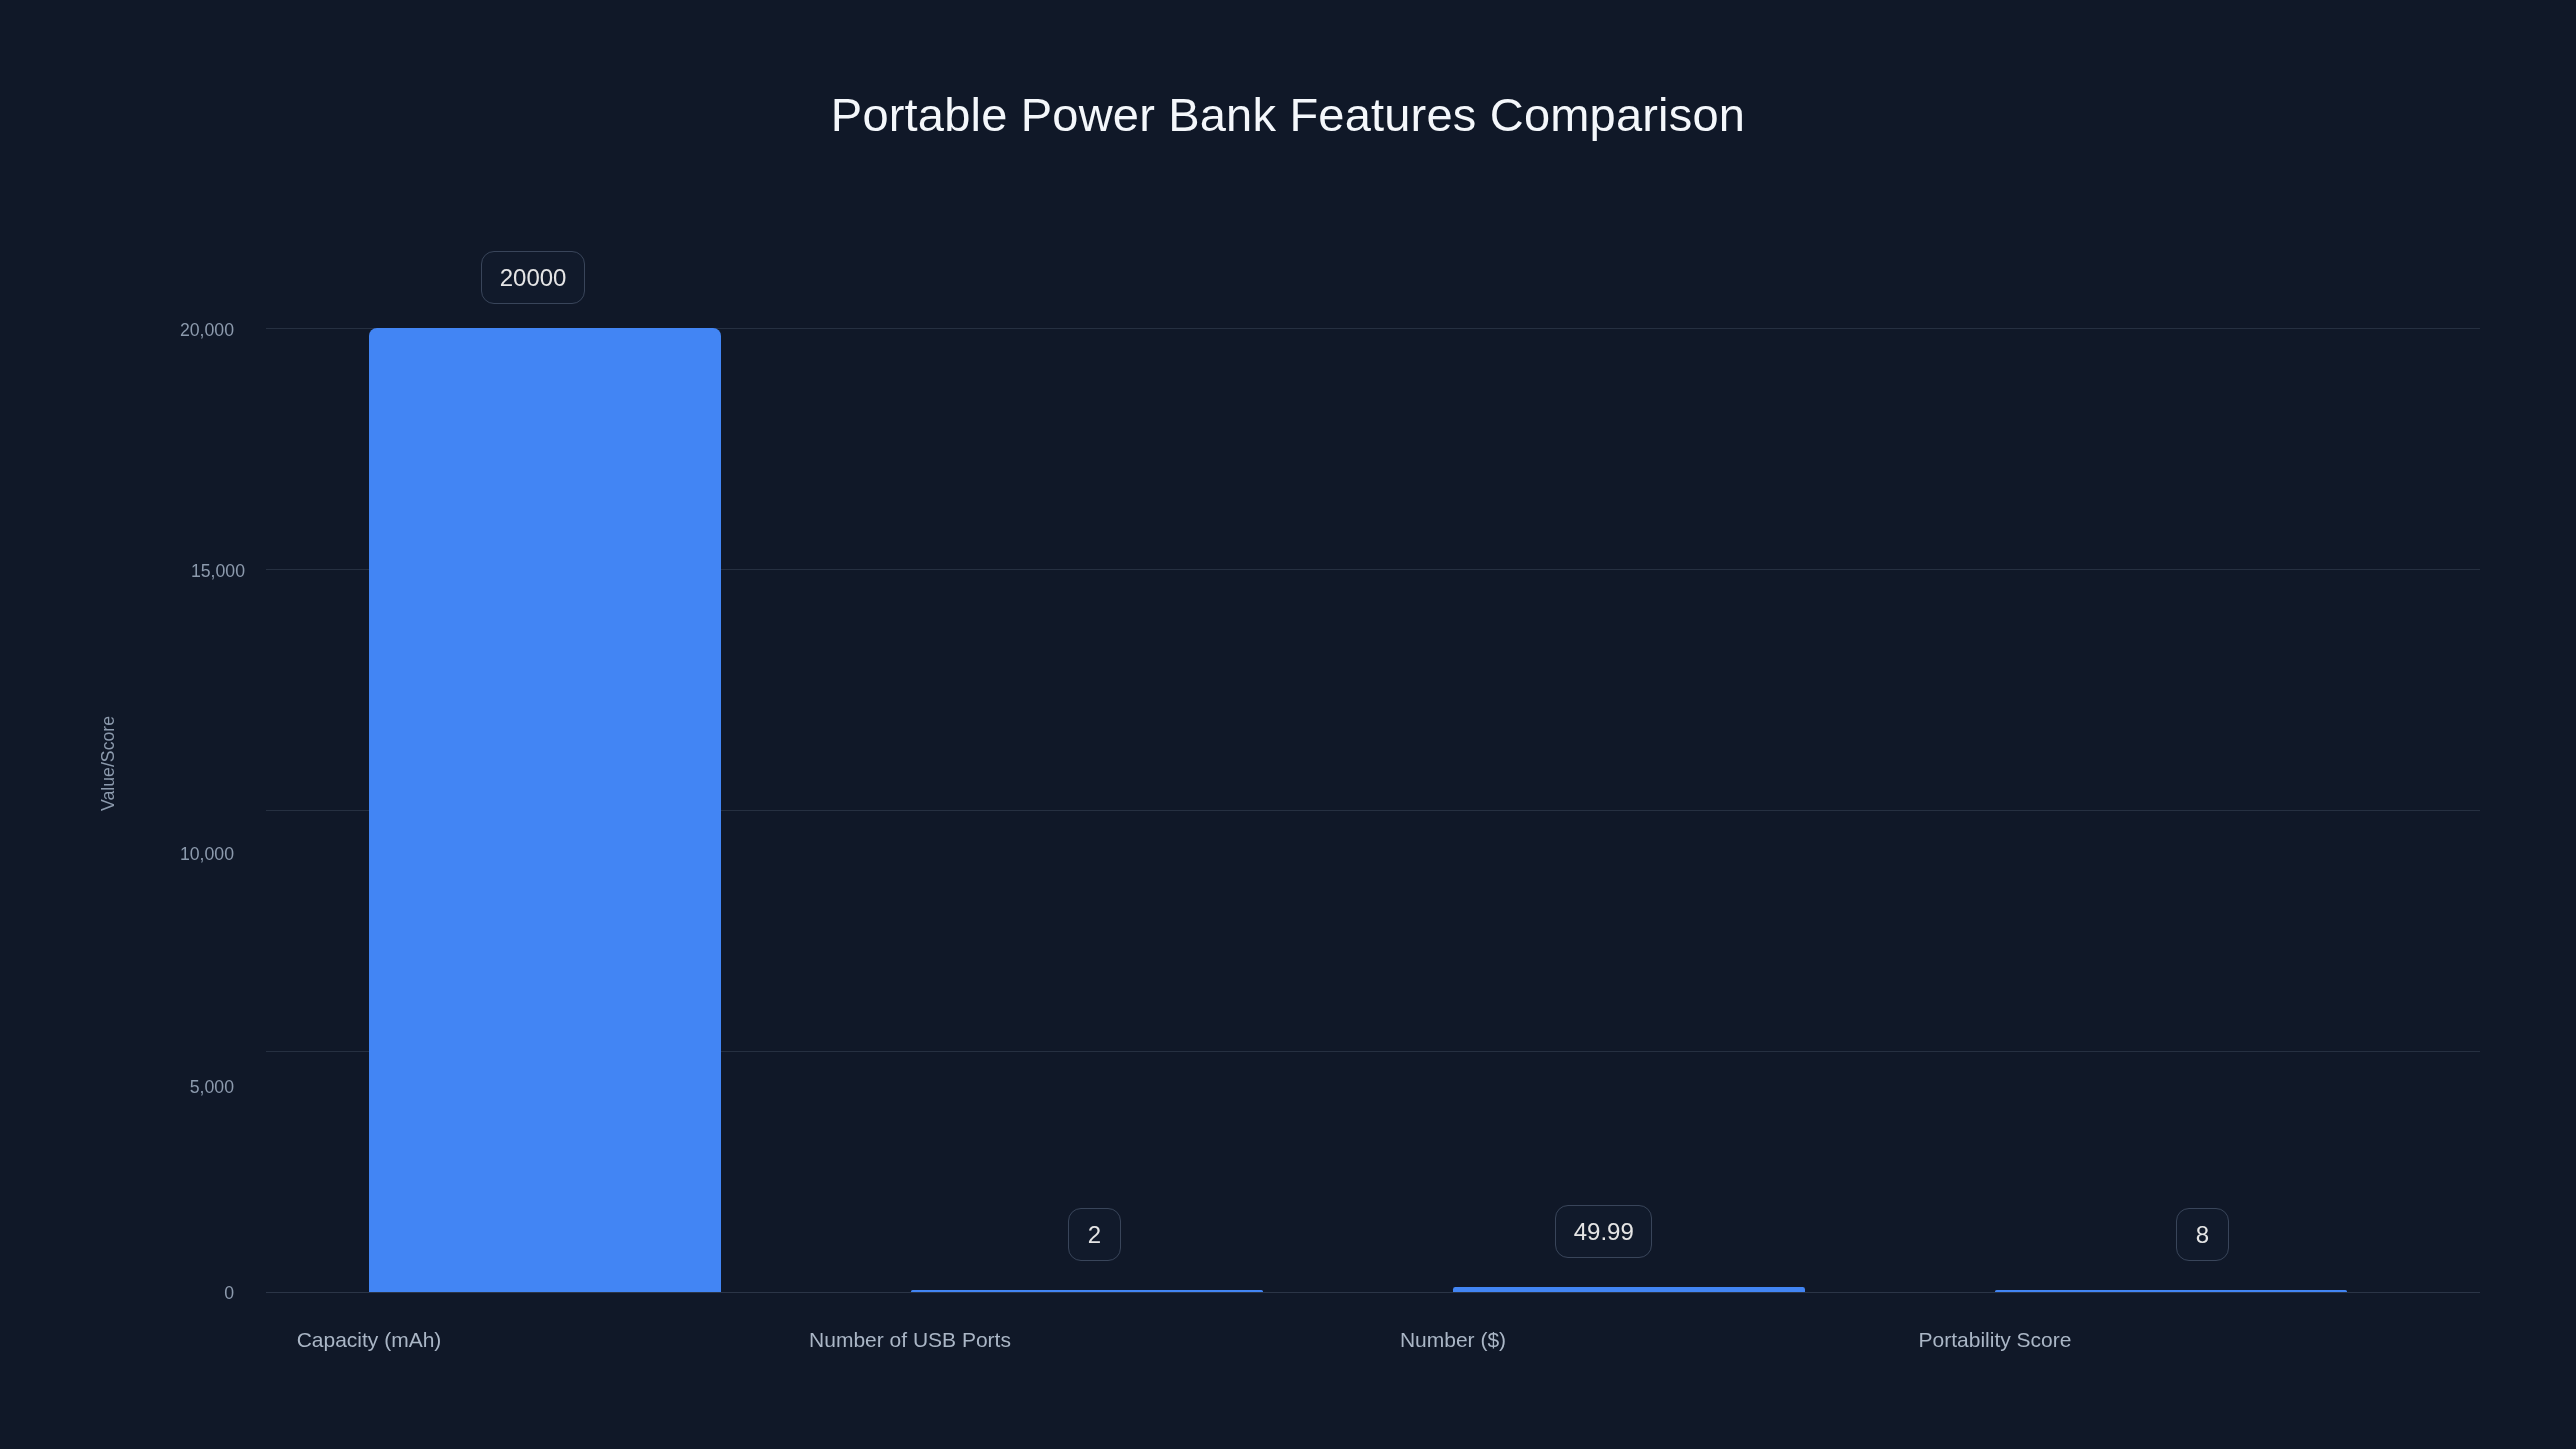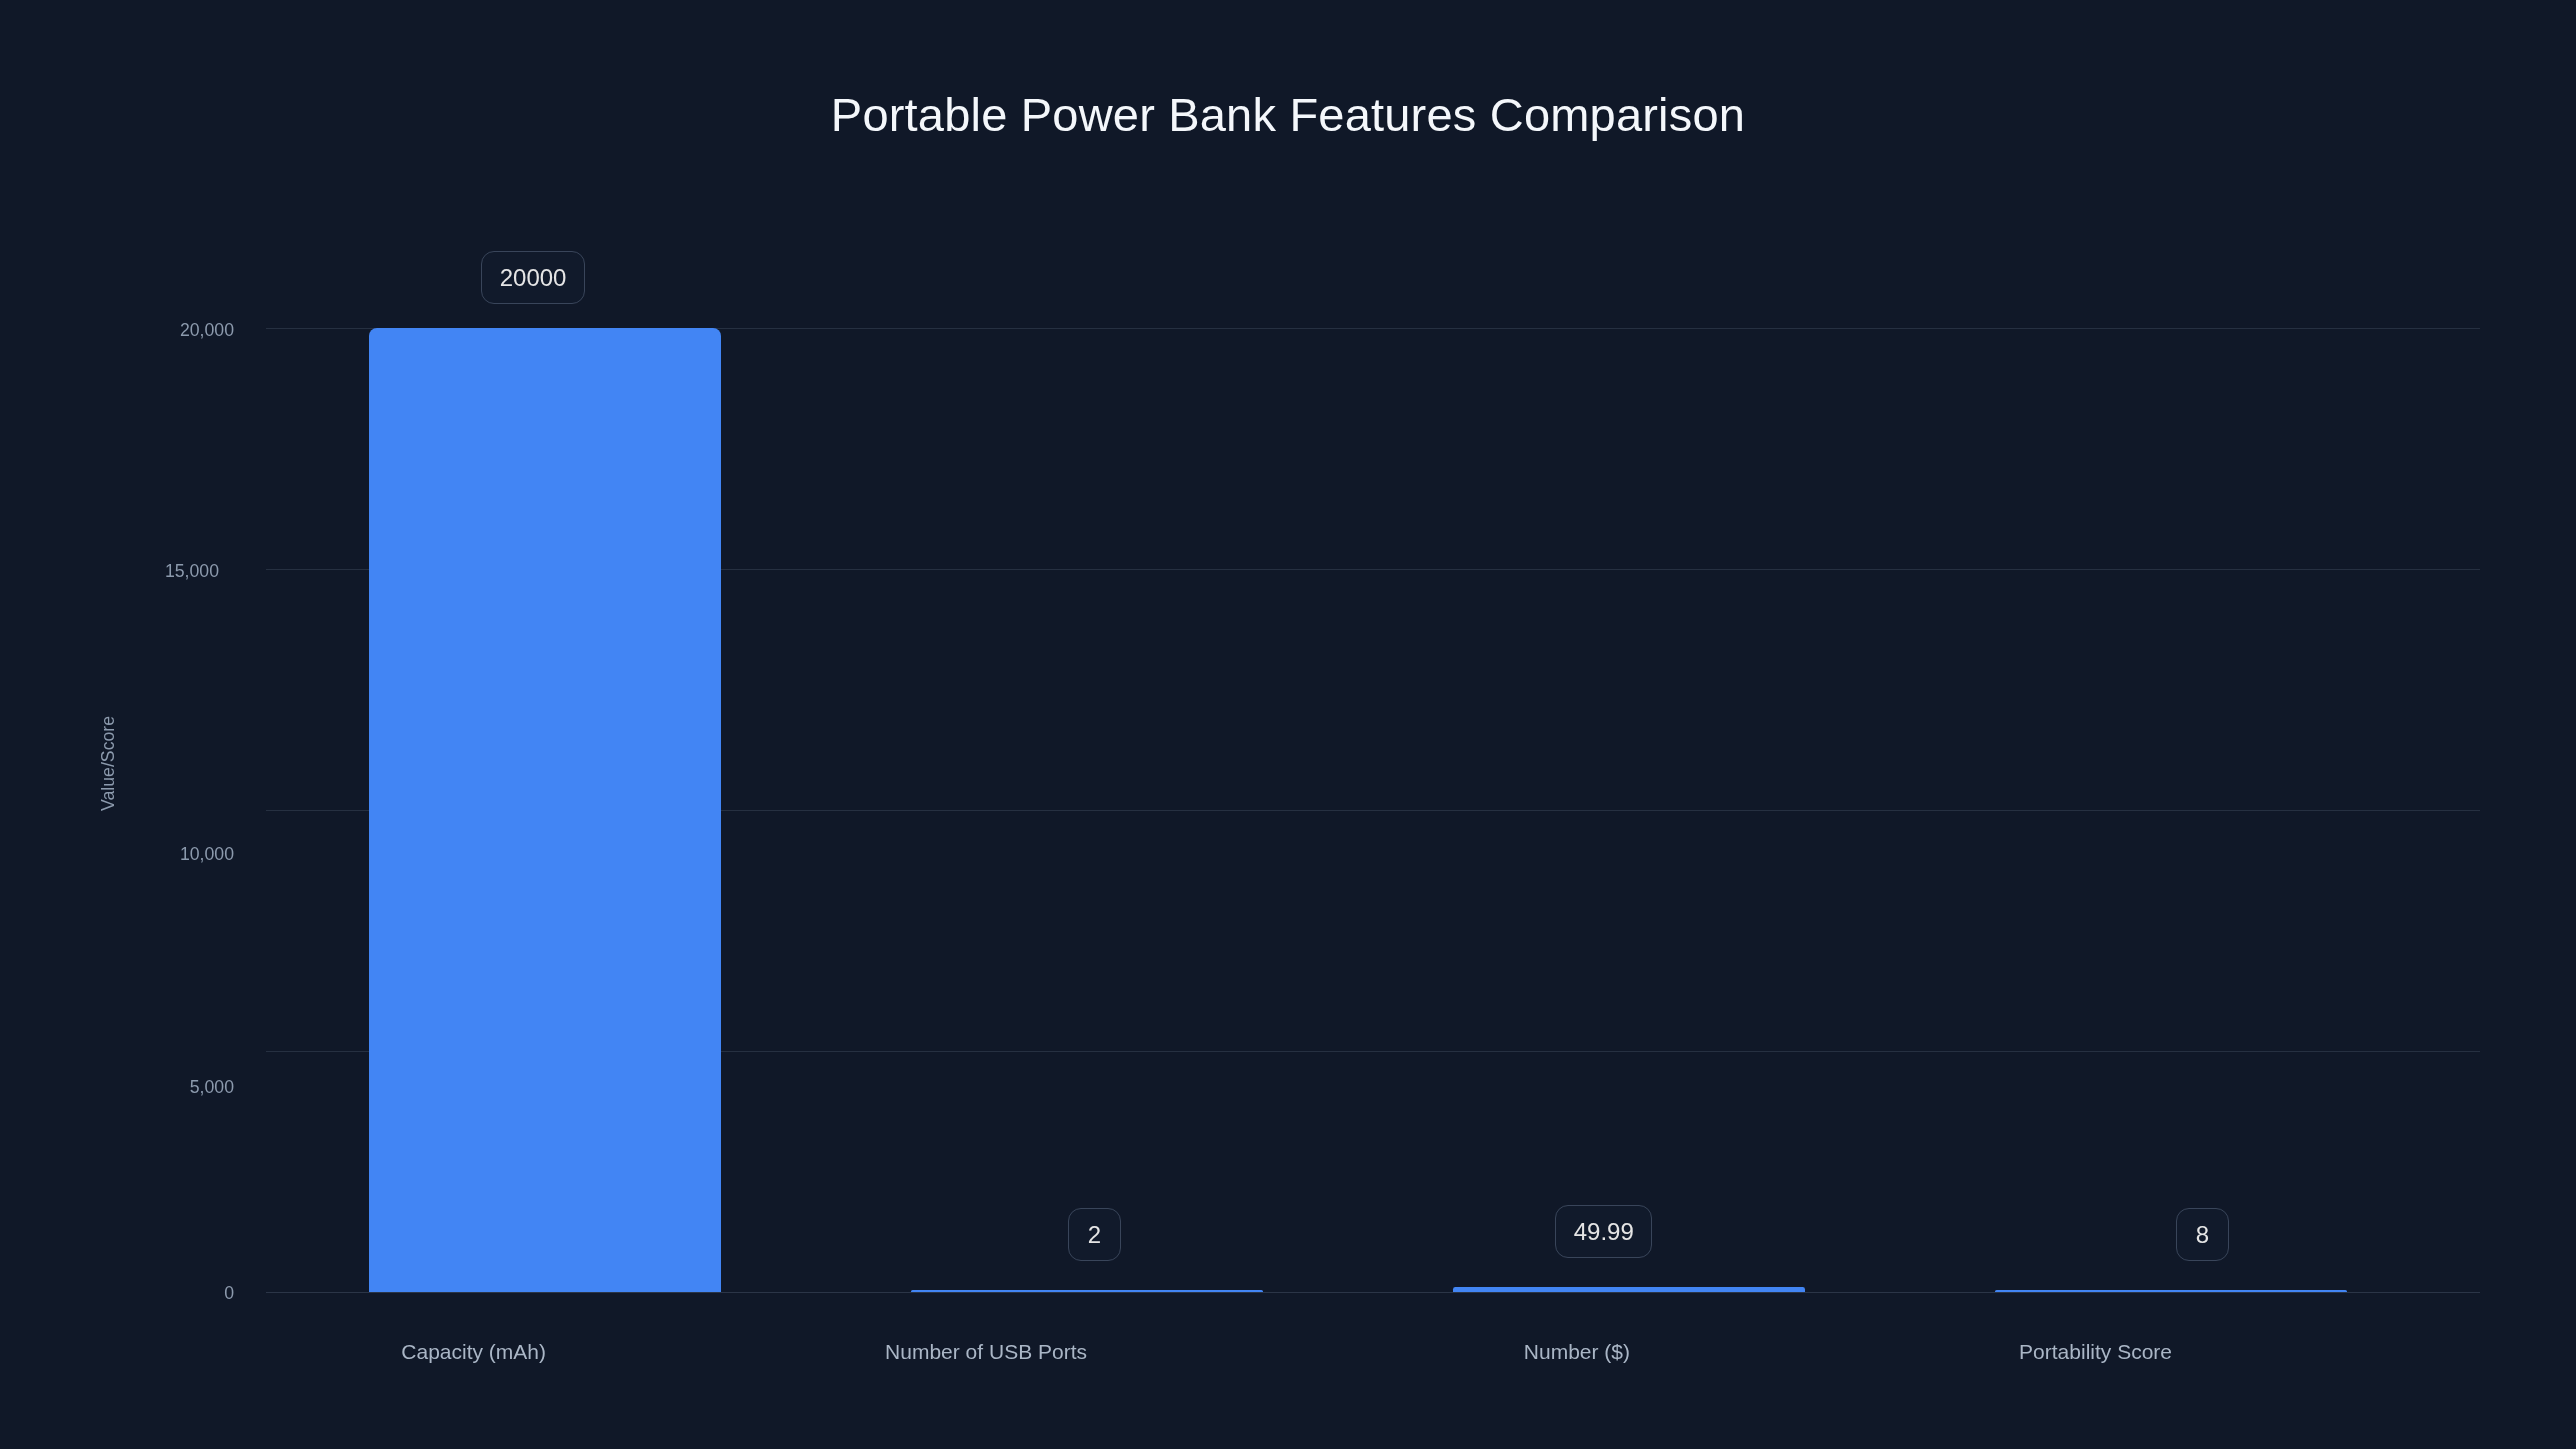--- a/index.html
+++ b/index.html
@@ -110,39 +110,38 @@
     background: #111a2b;
     color: #e5e5e5;
     font-size: 24px;
     white-space: nowrap;
   }
 
   
   .x-tick-label {
     position: absolute;
     top: 1328px;
-    text-align: right;
+    text-align: center;
     font-size: 21px;
     color: #aab6c6;
     white-space: nowrap;
-    margin-top: 12px;
   }
 </style>
 </head>
 <body>
 
 <div id="chart-root">
 
   <div class="chart-title">Portable Power Bank Features Comparison</div>
 
 
   <div class="y-axis-title">Value/Score</div>
 
   <div class="y-tick-label" style="left:89px; top:320px;">20,000</div>
-  <div class="y-tick-label" style="left:74px; top:561px;">15,000</div>
+  <div class="y-tick-label" style="left:100px; top:561px;">15,000</div>
   <div class="y-tick-label" style="left:89px; top:804px;margin-top:40px;">10,000</div>
   <div class="y-tick-label" style="left:89px; top:1077px;text-align:right;">5,000</div>
   <div class="y-tick-label" style="left:89px; top:1283px;">0</div>
 
   <div class="plot-area">
     <div class="gridline" style="top:0px;"></div>
     <div class="gridline" style="top:241px;"></div>
     <div class="gridline" style="top:482px;"></div>
     <div class="gridline" style="top:723px;"></div>
     <div class="gridline zero-line" style="top:964px;"></div>

